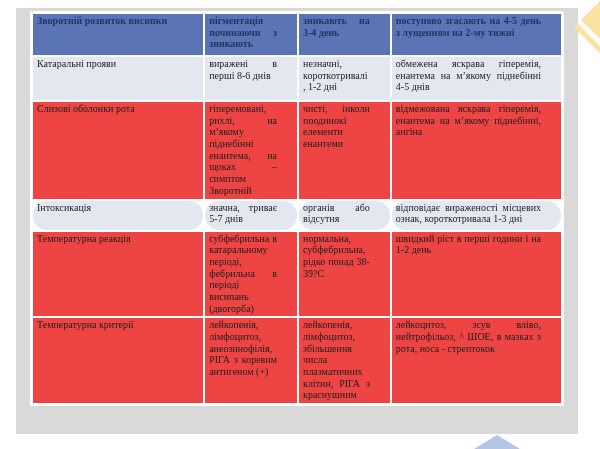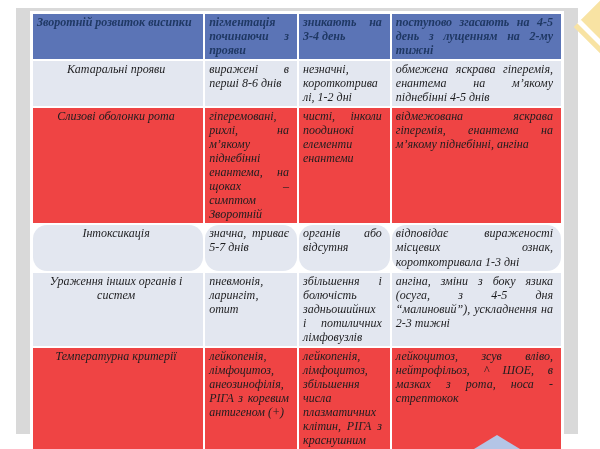--- a/index.html
+++ b/index.html
@@ -16,39 +16,38 @@
     position:absolute;left:30px;top:11px;width:534px;
     background:#ffffff;padding:1px;box-sizing:border-box;
   }
   table{
     border-collapse:separate;border-spacing:2px;
     width:100%;table-layout:fixed;
   }
   th,td{
     vertical-align:top;
     text-align:justify;
-    padding:1px 8px 2px 4px;
-    font-size:12px;line-height:1.17;
+    padding:1px 20px 2px 4px;
+    font-size:10px;line-height:1.17;
     word-wrap:break-word;
-    font-style:italic;
   }
   th{
     background:#5b74b6;color:#1f3864;font-weight:bold;
     height:38px;
   }
   td{color:#1d1d1f;}
   tr.band-a td{background:#e3e7f0;}
   tr.band-b td{background:#ef4444;}
   tr.r1 td{height:40px;}
   tr.r2 td{height:82px;}
   tr.r3 td{height:26px;border-radius:14px;}
   tr.r4 td{height:74px;}
   tr.r5 td{height:57px;}
   tr.r6 td{height:76px;}
-  td.lbl{text-align:center;}
+  td.lbl{text-align:left;}
   
   .diamond{
     position:absolute;width:40px;height:40px;left:582px;top:7px;
     background:#f8e3a3;transform:rotate(45deg);
   }
   .diamond-slash{
     position:absolute;width:48px;height:5px;left:572px;top:36px;
     background:#ffffff;transform:rotate(45deg);
   }
   .bottom-triangle{
@@ -67,21 +66,21 @@
   <table>
     <colgroup>
       <col style="width:32.6%">
       <col style="width:17.6%">
       <col style="width:17.4%">
       <col style="width:32.4%">
     </colgroup>
     <tbody>
         <tr>
       <th>Зворотній розвиток висипки</th>
-      <th>пігментація починаючи з прояви</th>
+      <th>пігментація починаючи з зникають</th>
       <th>зникають на 3-4 день</th>
       <th>поступово згасають на 4-5 день з лущенням на 2-му тижні</th>
     </tr>
     <tr class="band-a r1">
       <td class="lbl">Катаральні прояви</td>
       <td>виражені в перші 8-6 днів</td>
       <td>незначні, короткотривалі, 1-2 дні</td>
       <td>обмежена яскрава гіперемія, енантема на м’якому піднебінні 4-5 днів</td>
     </tr>
     <tr class="band-b r2">
@@ -89,25 +88,25 @@
       <td>гіперемовані, рихлі, на м’якому піднебінні енантема, на щоках – симптом Зворотній</td>
       <td>чисті, інколи поодинокі елементи енантеми</td>
       <td>відмежована яскрава гіперемія, енантема на м’якому піднебінні, ангіна</td>
     </tr>
     <tr class="band-a r3">
       <td class="lbl">Інтоксикація</td>
       <td>значна, триває 5-7 днів</td>
       <td>органів або відсутня</td>
       <td>відповідає вираженості місцевих ознак, короткотривала 1-3 дні</td>
     </tr>
-    <tr class="band-a r5">
-      <td class="lbl">Ураження інших органів і систем</td>
-      <td>пневмонія, ларингіт, отит</td>
-      <td>збільшення і болючість задньошийних і потиличних лімфовузлів</td>
-      <td>ангіна, зміни з боку язика (осуга, з 4-5 дня “малиновий”), ускладнення на 2-3 тижні</td>
+    <tr class="band-b r4">
+      <td class="lbl">Температурна реакція</td>
+      <td>субфебрильна в катаральному періоді, фебрильна в періоді висипань (двогорба)</td>
+      <td>нормальна, субфебрильна, рідко понад 38-39?С</td>
+      <td>швидкий ріст в перші години і на 1-2 день</td>
     </tr>
     <tr class="band-b r6">
       <td class="lbl">Температурна критерії</td>
       <td>лейкопенія, лімфоцитоз, анеозинофілія, РІГА з коревим антигеном (+)</td>
       <td>лейкопенія, лімфоцитоз, збільшення числа плазматичних клітин, РІГА з краснушним</td>
       <td>лейкоцитоз, зсув вліво, нейтрофільоз, ^ ШОЕ, в мазках з рота, носа - стрептокок</td>
     </tr>
   </tbody>
     </table>
 </div>

